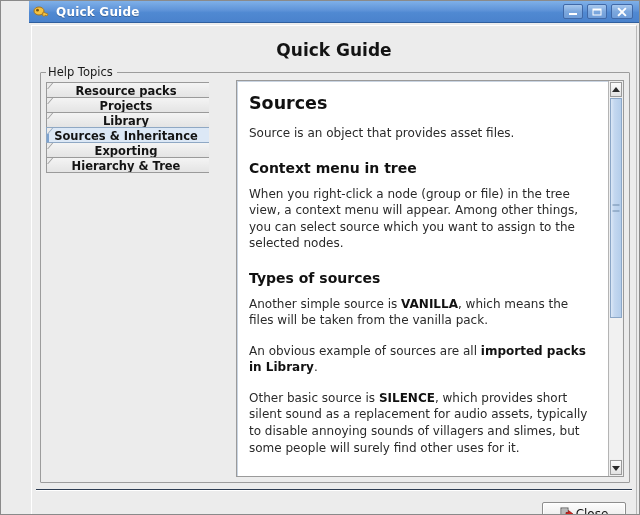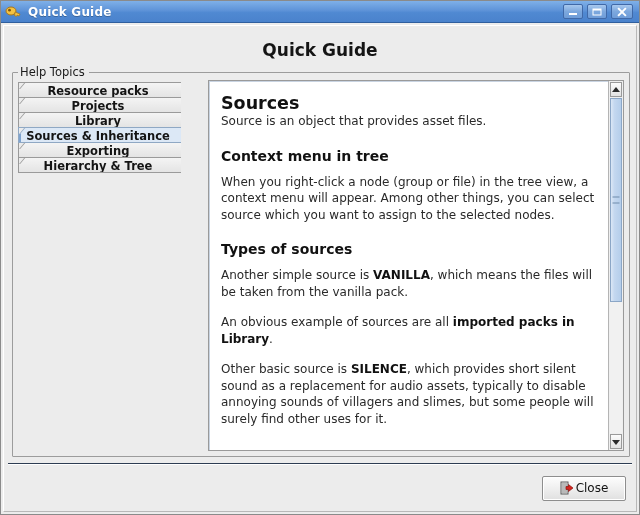--- a/index.html
+++ b/index.html
@@ -12,20 +12,21 @@
     -webkit-font-smoothing: none;
   }
   #app {
     position: relative;
     width: 640px;
     height: 515px;
     overflow: hidden;
     background: #ececec;
     border: 1px solid #8a8a8a;
     box-sizing: border-box;
+    padding-left: 28px;
   }
 
   
   .titlebar {
     position: relative;
     height: 22px;
     background: linear-gradient(to bottom, #7fb0e8 0%, #5e93d8 45%, #5089d2 55%, #4a82cc 100%);
     border-bottom: 1px solid #2f5f9e;
     display: flex;
     align-items: center;
@@ -210,21 +211,21 @@
   .content-scroll {
     flex: 1 1 auto;
     overflow: hidden;
     padding: 6px 12px 6px 12px;
     min-width: 0;
   }
   .content-scroll h1 {
     font-size: 17.5px;
     font-weight: bold;
     color: #111111;
-    margin: 6px 0 0 0;
+    margin: 6px 0 12px 0;
   }
   .content-scroll h2 {
     font-size: 14px;
     font-weight: bold;
     color: #111111;
     margin: 18px 0 10px 0;
   }
   .content-scroll p {
     font-size: 12px;
     line-height: 1.38;

